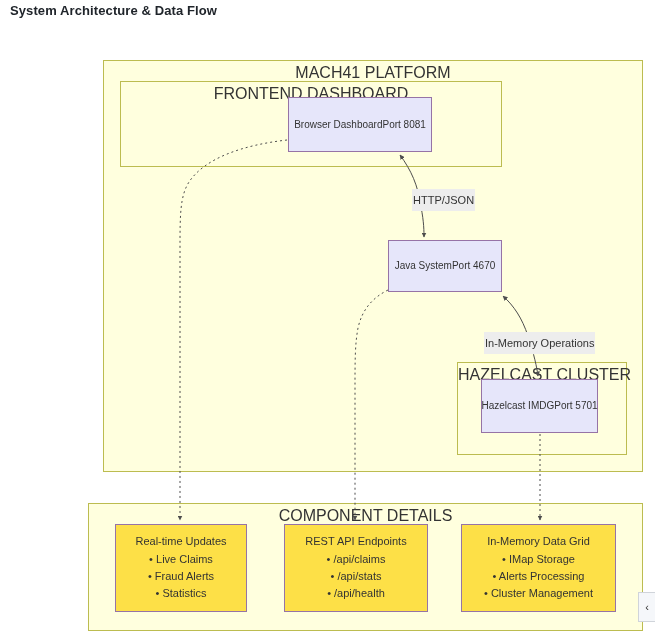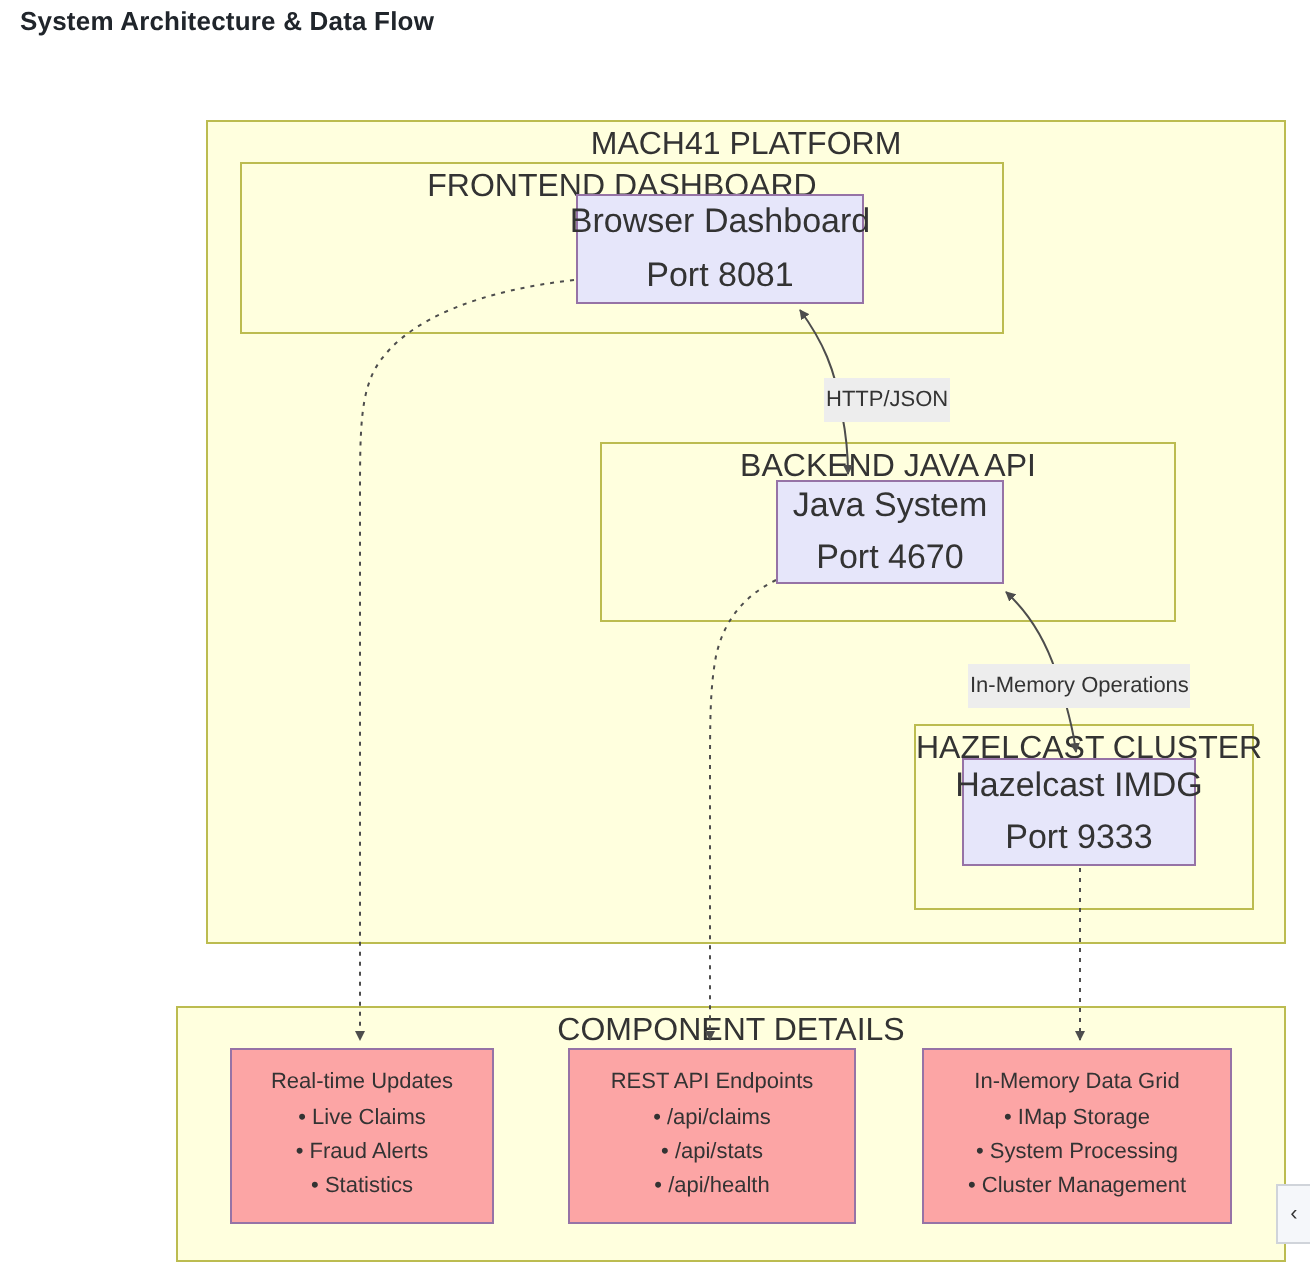--- a/index.html
+++ b/index.html
@@ -57,38 +57,38 @@
   #cluster-hazelcast{ left: 457px; top: 362px; width: 170px; height: 93px; }
   #cluster-details  { left: 88px;  top: 503px; width: 555px; height: 128px; }
 
   
   .node {
     position: absolute;
     background: #e6e6fa;
     border: 1px solid #9673a6;
     box-sizing: border-box;
     display: flex;
-    flex-direction: column;
+    flex-direction: row;
     align-items: center;
     justify-content: center;
-    font-size: 17px;
+    font-size: 10px;
     color: #333333;
     line-height: 1.55;
     text-align: center;
   }
   .node .ln { display: block; white-space: nowrap; }
 
   #node-browser   { left: 288px; top: 97px;  width: 144px; height: 55px; }
   #node-backend   { left: 388px; top: 240px; width: 114px; height: 52px; }
   #node-hazelcast { left: 481px; top: 379px; width: 117px; height: 54px; }
 
   
   .detail-box {
     position: absolute;
-    background: #fca5a5;
+    background: #fde047;
     border: 1px solid #9673a6;
     box-sizing: border-box;
     display: flex;
     flex-direction: column;
     align-items: center;
     justify-content: center;
     font-size: 11px;
     color: #333333;
     line-height: 1.58;
     text-align: center;
@@ -140,23 +140,20 @@
 <div class="canvas">
 
   <div class="cluster" id="cluster-platform">
     <div class="cluster-label">MACH41 PLATFORM</div>
   </div>
 
   <div class="cluster" id="cluster-frontend">
     <div class="cluster-label">FRONTEND DASHBOARD</div>
   </div>
 
-  <div class="cluster" id="cluster-backend">
-    <div class="cluster-label">BACKEND JAVA API</div>
-  </div>
 
   <div class="cluster" id="cluster-hazelcast">
     <div class="cluster-label">HAZELCAST CLUSTER</div>
   </div>
 
   <div class="cluster" id="cluster-details">
     <div class="cluster-label">COMPONENT DETAILS</div>
   </div>
 
   <svg class="edges" viewBox="0 0 655 640">
@@ -188,41 +185,41 @@
     <span class="ln">Port 8081</span>
   </div>
 
   <div class="node" id="node-backend">
     <span class="ln">Java System</span>
     <span class="ln">Port 4670</span>
   </div>
 
   <div class="node" id="node-hazelcast">
     <span class="ln">Hazelcast IMDG</span>
-    <span class="ln">Port 9333</span>
+    <span class="ln">Port 5701</span>
   </div>
 
   <div class="detail-box" id="detail-0">
     <span class="ln">Real-time Updates</span>
     <span class="ln">• Live Claims</span>
     <span class="ln">• Fraud Alerts</span>
     <span class="ln">• Statistics</span>
   </div>
 
   <div class="detail-box" id="detail-1">
     <span class="ln">REST API Endpoints</span>
     <span class="ln">• /api/claims</span>
     <span class="ln">• /api/stats</span>
     <span class="ln">• /api/health</span>
   </div>
 
   <div class="detail-box" id="detail-2">
     <span class="ln">In-Memory Data Grid</span>
     <span class="ln">• IMap Storage</span>
-    <span class="ln">• System Processing</span>
+    <span class="ln">• Alerts Processing</span>
     <span class="ln">• Cluster Management</span>
   </div>
 
 </div>
 
 <div id="collapse-button">
   <span>‹</span>
 </div>
 
 </body></html>

